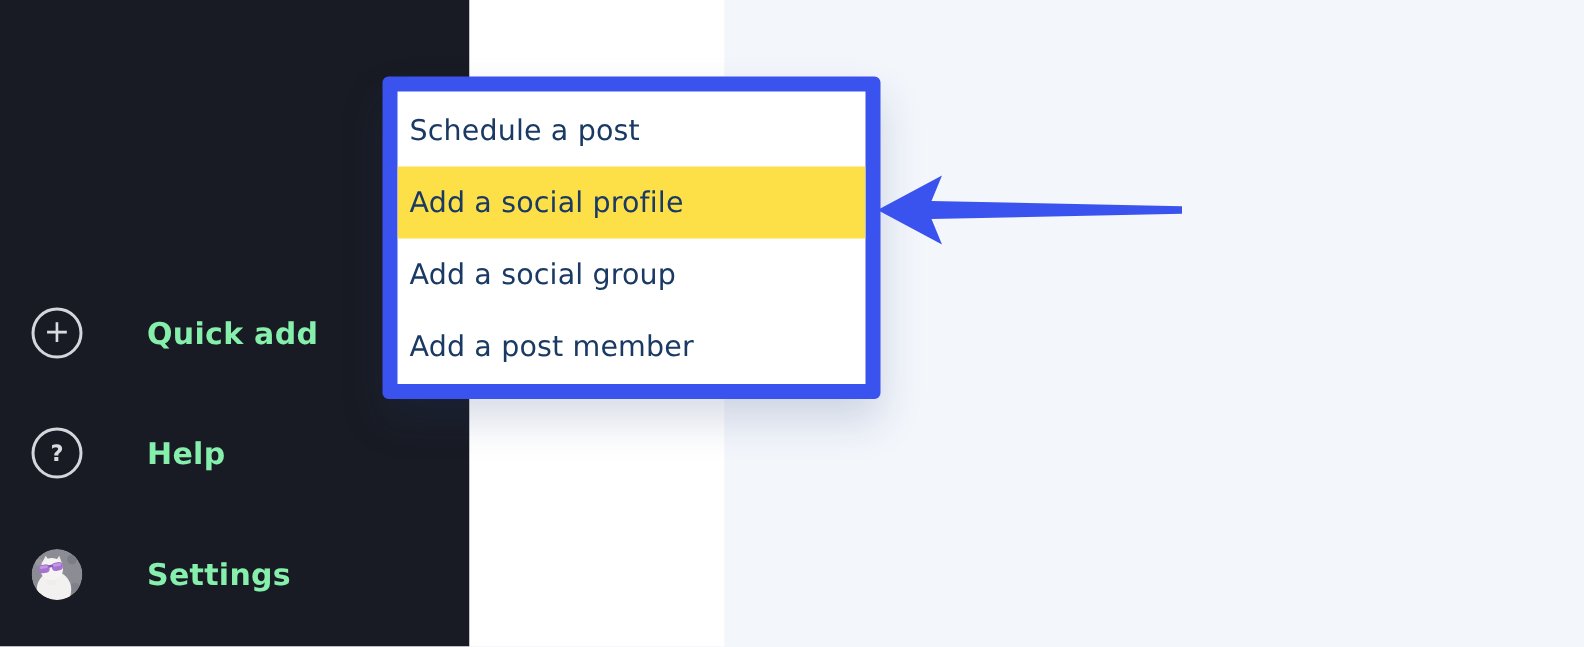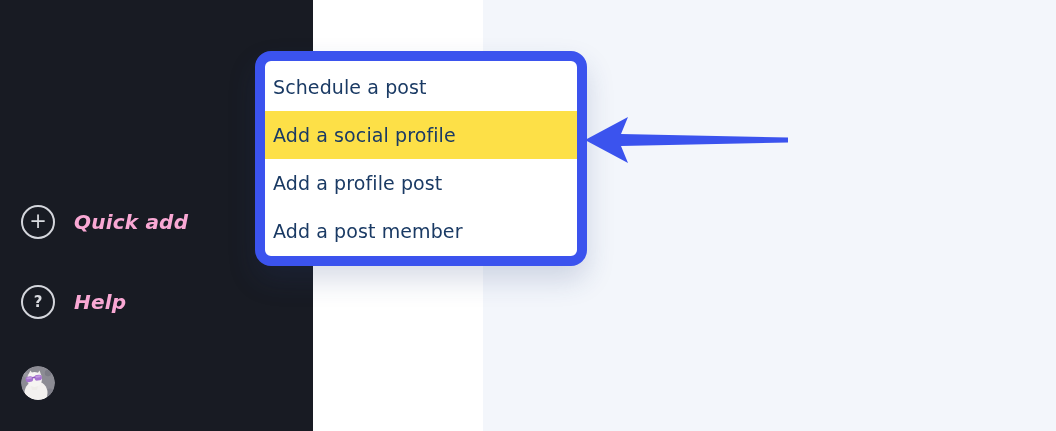--- a/index.html
+++ b/index.html
@@ -52,47 +52,46 @@
     color: #d9dbe0;
     display: flex;
     align-items: center;
     justify-content: center;
     font-weight: 600;
     flex: 0 0 auto;
   }
   .side-item .glyph-plus { font-size: 21px; font-weight: 400; line-height: 1; margin-top: -2px; }
   .side-item .glyph-question { font-size: 15px; font-weight: 700; line-height: 1; }
   .side-item .side-label {
-    margin-left: 19px;
-    color: #f9a8d4;
+    margin-left: 43px;
+    color: #86efac;
     font-size: 20px;
     font-weight: 600;
     letter-spacing: 0.2px;
     white-space: nowrap;
-    font-style: italic;
   }
   .side-item .avatar-wrap {
     width: 34px; height: 34px;
     border-radius: 50%;
     overflow: hidden;
     flex: 0 0 auto;
   }
   #item-quick-add { top: 204px; }
   #item-help      { top: 284px; }
   #item-settings  { top: 365px; }
 
   
   .popup {
     position: absolute;
     left: 255px; top: 51px;
     width: 332px; height: 215px;
     box-sizing: border-box;
     background: #ffffff;
     border: 10px solid #3b53ee;
-    border-radius: 16px;
+    border-radius: 4px;
     box-shadow: 0 14px 28px rgba(40, 60, 120, 0.18);
     overflow: hidden;
   }
   .popup-inner {
     padding-top: 2px;
   }
   .menu-item {
     height: 48px;
     display: flex;
     align-items: center;
@@ -157,32 +156,33 @@
             <rect x="4.6" y="9.6" width="7.4" height="5.6" rx="2.6" fill="#a674cf"></rect>
             <rect x="13.6" y="9.6" width="7.4" height="5.6" rx="2.6" fill="#a674cf"></rect>
             <rect x="11.4" y="10.6" width="3" height="1.7" fill="#8e55bd"></rect>
             <rect x="5.6" y="10.4" width="5.4" height="1.8" rx="0.9" fill="#c9a0e6" opacity="0.8"></rect>
             <rect x="14.6" y="10.4" width="5.4" height="1.8" rx="0.9" fill="#c9a0e6" opacity="0.8"></rect>
           </g>
           <path d="M10 20 Q13.5 22 17 20 L16 24 L11 24 Z" fill="#efece9"></path>
         </g>
       </svg>
     </span>
+    <span class="side-label">Settings</span>
   </div>
 
 </div>
 
 <div class="white-column"></div>
 
 <div class="main-bg"></div>
 
 <div class="popup">
   <div class="popup-inner">
     <div class="menu-item">Schedule a post</div>
     <div class="menu-item highlighted">Add a social profile</div>
-    <div class="menu-item">Add a profile post</div>
+    <div class="menu-item">Add a social group</div>
     <div class="menu-item">Add a post member</div>
   </div>
 </div>
 
 <svg class="annotation-arrow" viewBox="0 0 210 56">
   <polygon points="2,28 45,5 38,22 205,25.5 205,30.5 38,34 45,51" fill="#3b53ee"></polygon>
 </svg>
 
 </body></html>

